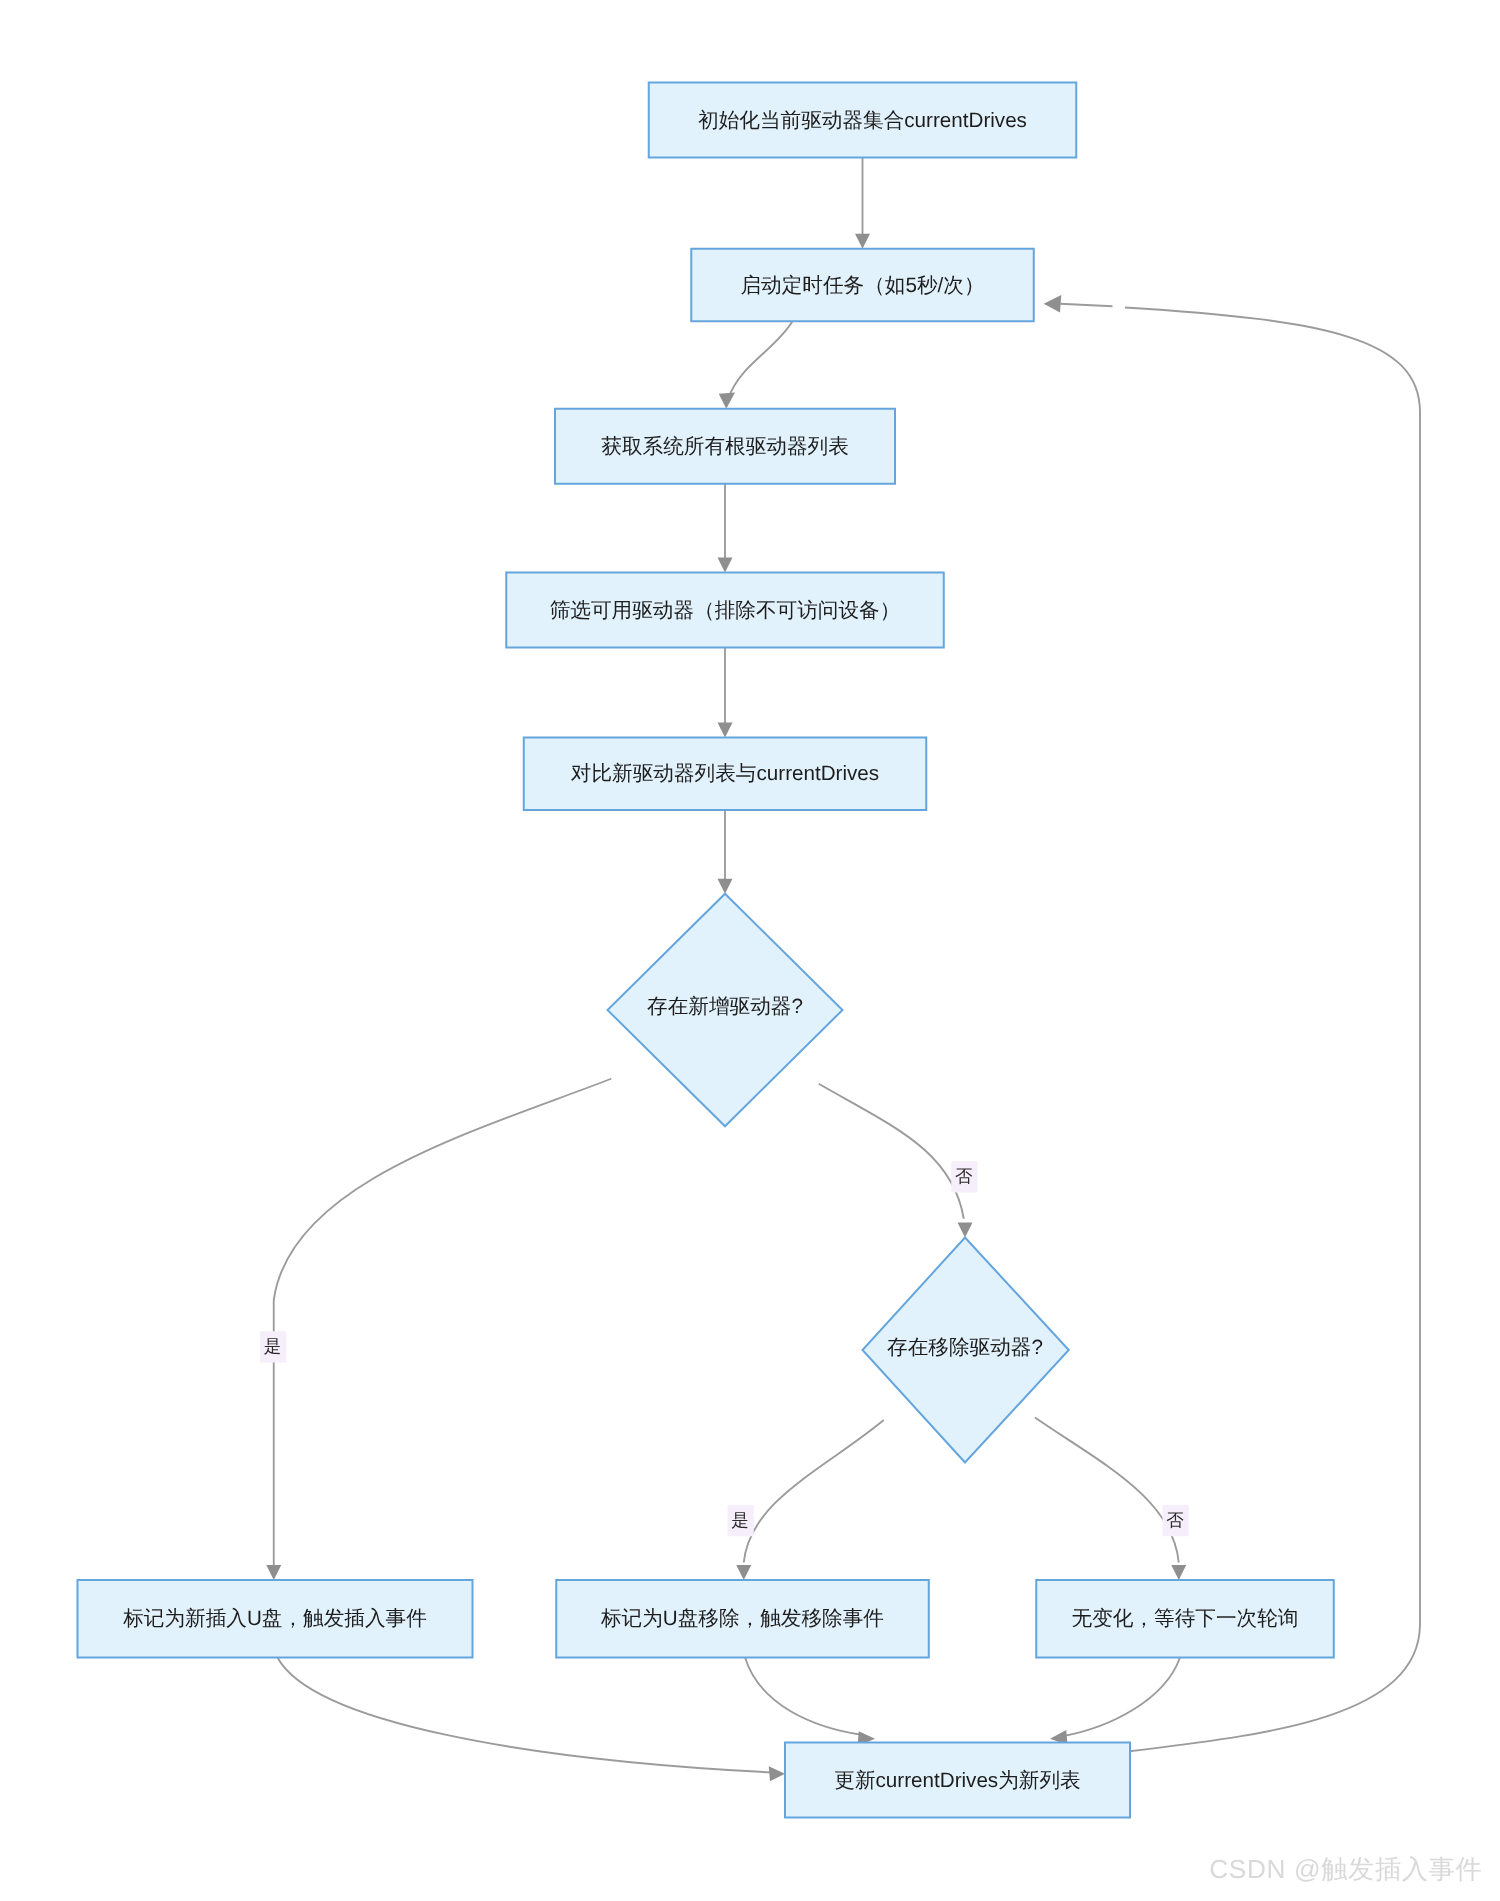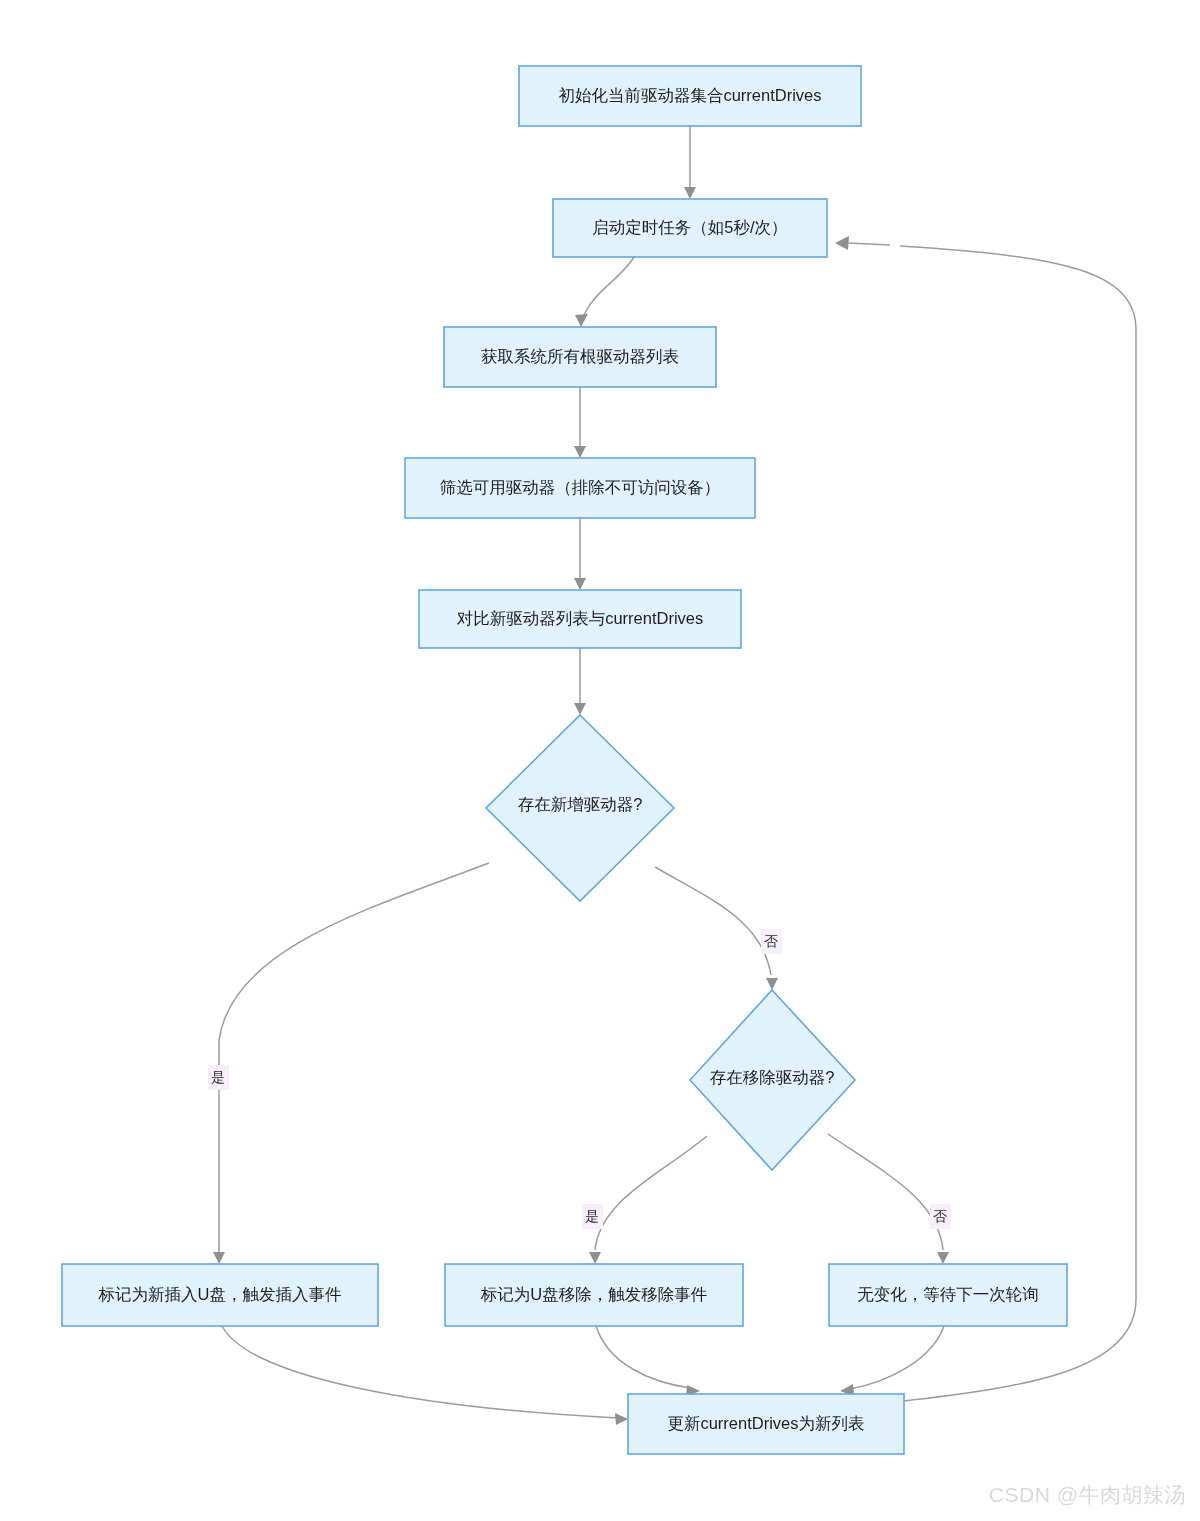--- a/index.html
+++ b/index.html
@@ -212,14 +212,14 @@
       </g>
 
       <g>
         <rect class="node-shape" x="628" y="1394" width="276" height="60"></rect>
         <text class="node-label" x="766" y="1425">更新currentDrives为新列表</text>
       </g>
 
     </g>
   </svg>
 
-  <div class="watermark">CSDN @牛肉胡辣汤</div>
+  <div class="watermark">CSDN @触发插入事件</div>
 </div>
 
 </body></html>

